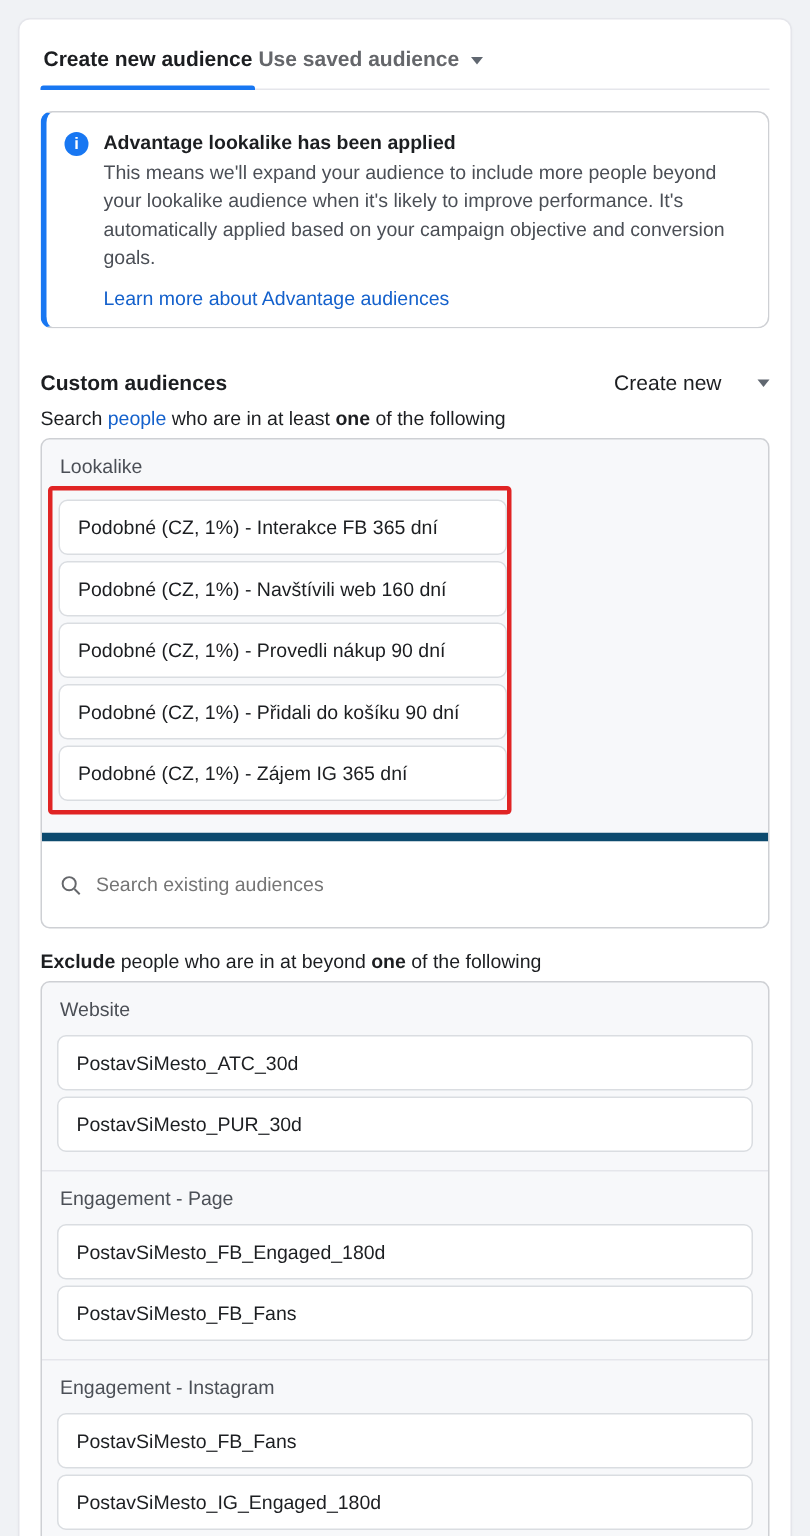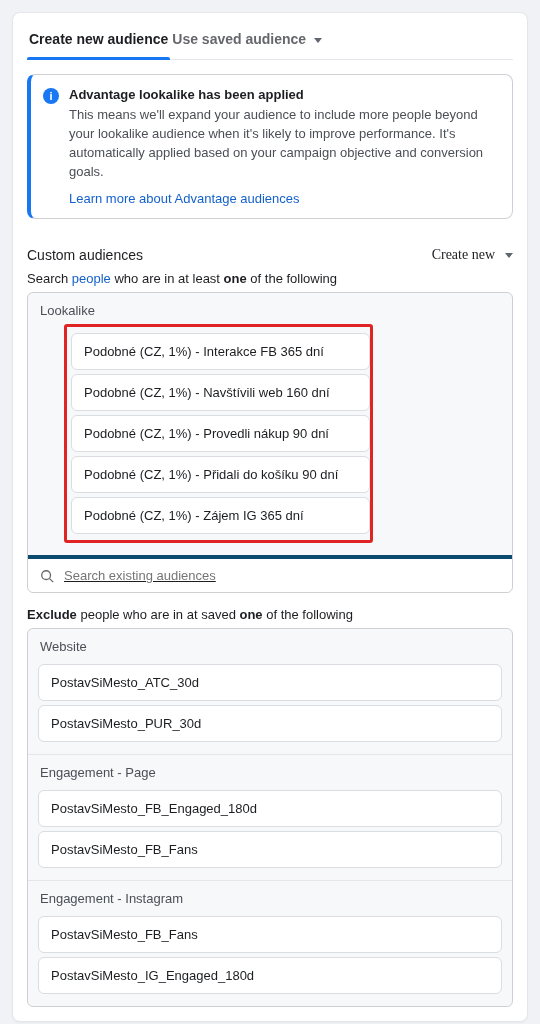--- a/index.html
+++ b/index.html
@@ -93,22 +93,22 @@
   .banner-body { color: #4b4f56; font-size: 13px; line-height: 1.45; }
   .banner-link { color: var(--fb-link); margin-top: 10px; display: inline-block; font-size: 13px; cursor: pointer; }
 
   
   .section-header {
     display: flex;
     justify-content: space-between;
     align-items: center;
     margin-top: 28px;
   }
-  .section-header .title { font-weight: 400; font-size: 14px; }
-  .create-new { font-size: 14px; cursor: pointer; display: flex; align-items: center; gap: 6px; font-family: Liberation Serif, serif; }
+  .section-header .title { font-weight: 700; font-size: 14px; }
+  .create-new { font-size: 14px; cursor: pointer; display: flex; align-items: center; gap: 20px; }
 
   .subline { margin-top: 8px; font-size: 13px; }
   .subline .link { color: var(--fb-link); cursor: pointer; }
   .subline b { font-weight: 700; }
 
   
   .panel {
     margin-top: 6px;
     border: 1px solid var(--border);
     border-radius: 6px;
@@ -124,45 +124,43 @@
   }
   .panel-body { position: relative; padding: 0 8px 8px; }
   .highlight-box {
     border: 3px solid var(--red-hl);
     border-radius: 3px;
     padding: 2px;
     margin-bottom: 4px;
     position: relative;
     left: -4px;
     width: 66%;
-    margin-left: 32px;
   }
   .token {
     background: #fff;
     border: 1px solid #dadde1;
     border-radius: 6px;
     padding: 10px 12px;
     margin: 4px 2px;
     font-size: 13px;
     color: #1c1e21;
   }
   .highlight-box .token {
     margin: 4px 2px;
     width: 100%;
   }
 
   .search-row {
     display: flex;
     align-items: center;
     gap: 8px;
-    padding: 8px 12px;
-    border-top: 4px solid #0c4a6e;
+    padding: 20px 12px;
+    border-top: 6px solid #0c4a6e;
     background: #fff;
     border-radius: 0 0 6px 6px;
-    text-decoration: underline;
   }
   .search-icon {
     width: 14px; height: 14px;
     flex: 0 0 auto;
   }
   .search-icon svg { width: 14px; height: 14px; }
   .search-input {
     border: none;
     outline: none;
     font-size: 13px;
@@ -224,21 +222,21 @@
           <svg viewBox="0 0 16 16" fill="none" stroke="#65676b" stroke-width="1.5">
             <circle cx="7" cy="7" r="5"></circle>
             <line x1="11" y1="11" x2="15" y2="15"></line>
           </svg>
         </span>
         <input class="search-input" placeholder="Search existing audiences" style="">
       </div>
     </div>
 
     <div class="exclude-line">
-      <b>Exclude</b><span> people who are in at saved </span><b>one</b><span> of the following</span>
+      <b>Exclude</b><span> people who are in at beyond </span><b>one</b><span> of the following</span>
     </div>
 
     <div class="panel" id="exclude-panel">
 
       <div class="panel-group-label">Website</div>
         <div class="panel-body">
           <div class="token">PostavSiMesto_ATC_30d</div>
           <div class="token">PostavSiMesto_PUR_30d</div>
         </div>
         <div class="panel-group-label">Engagement - Page</div>

